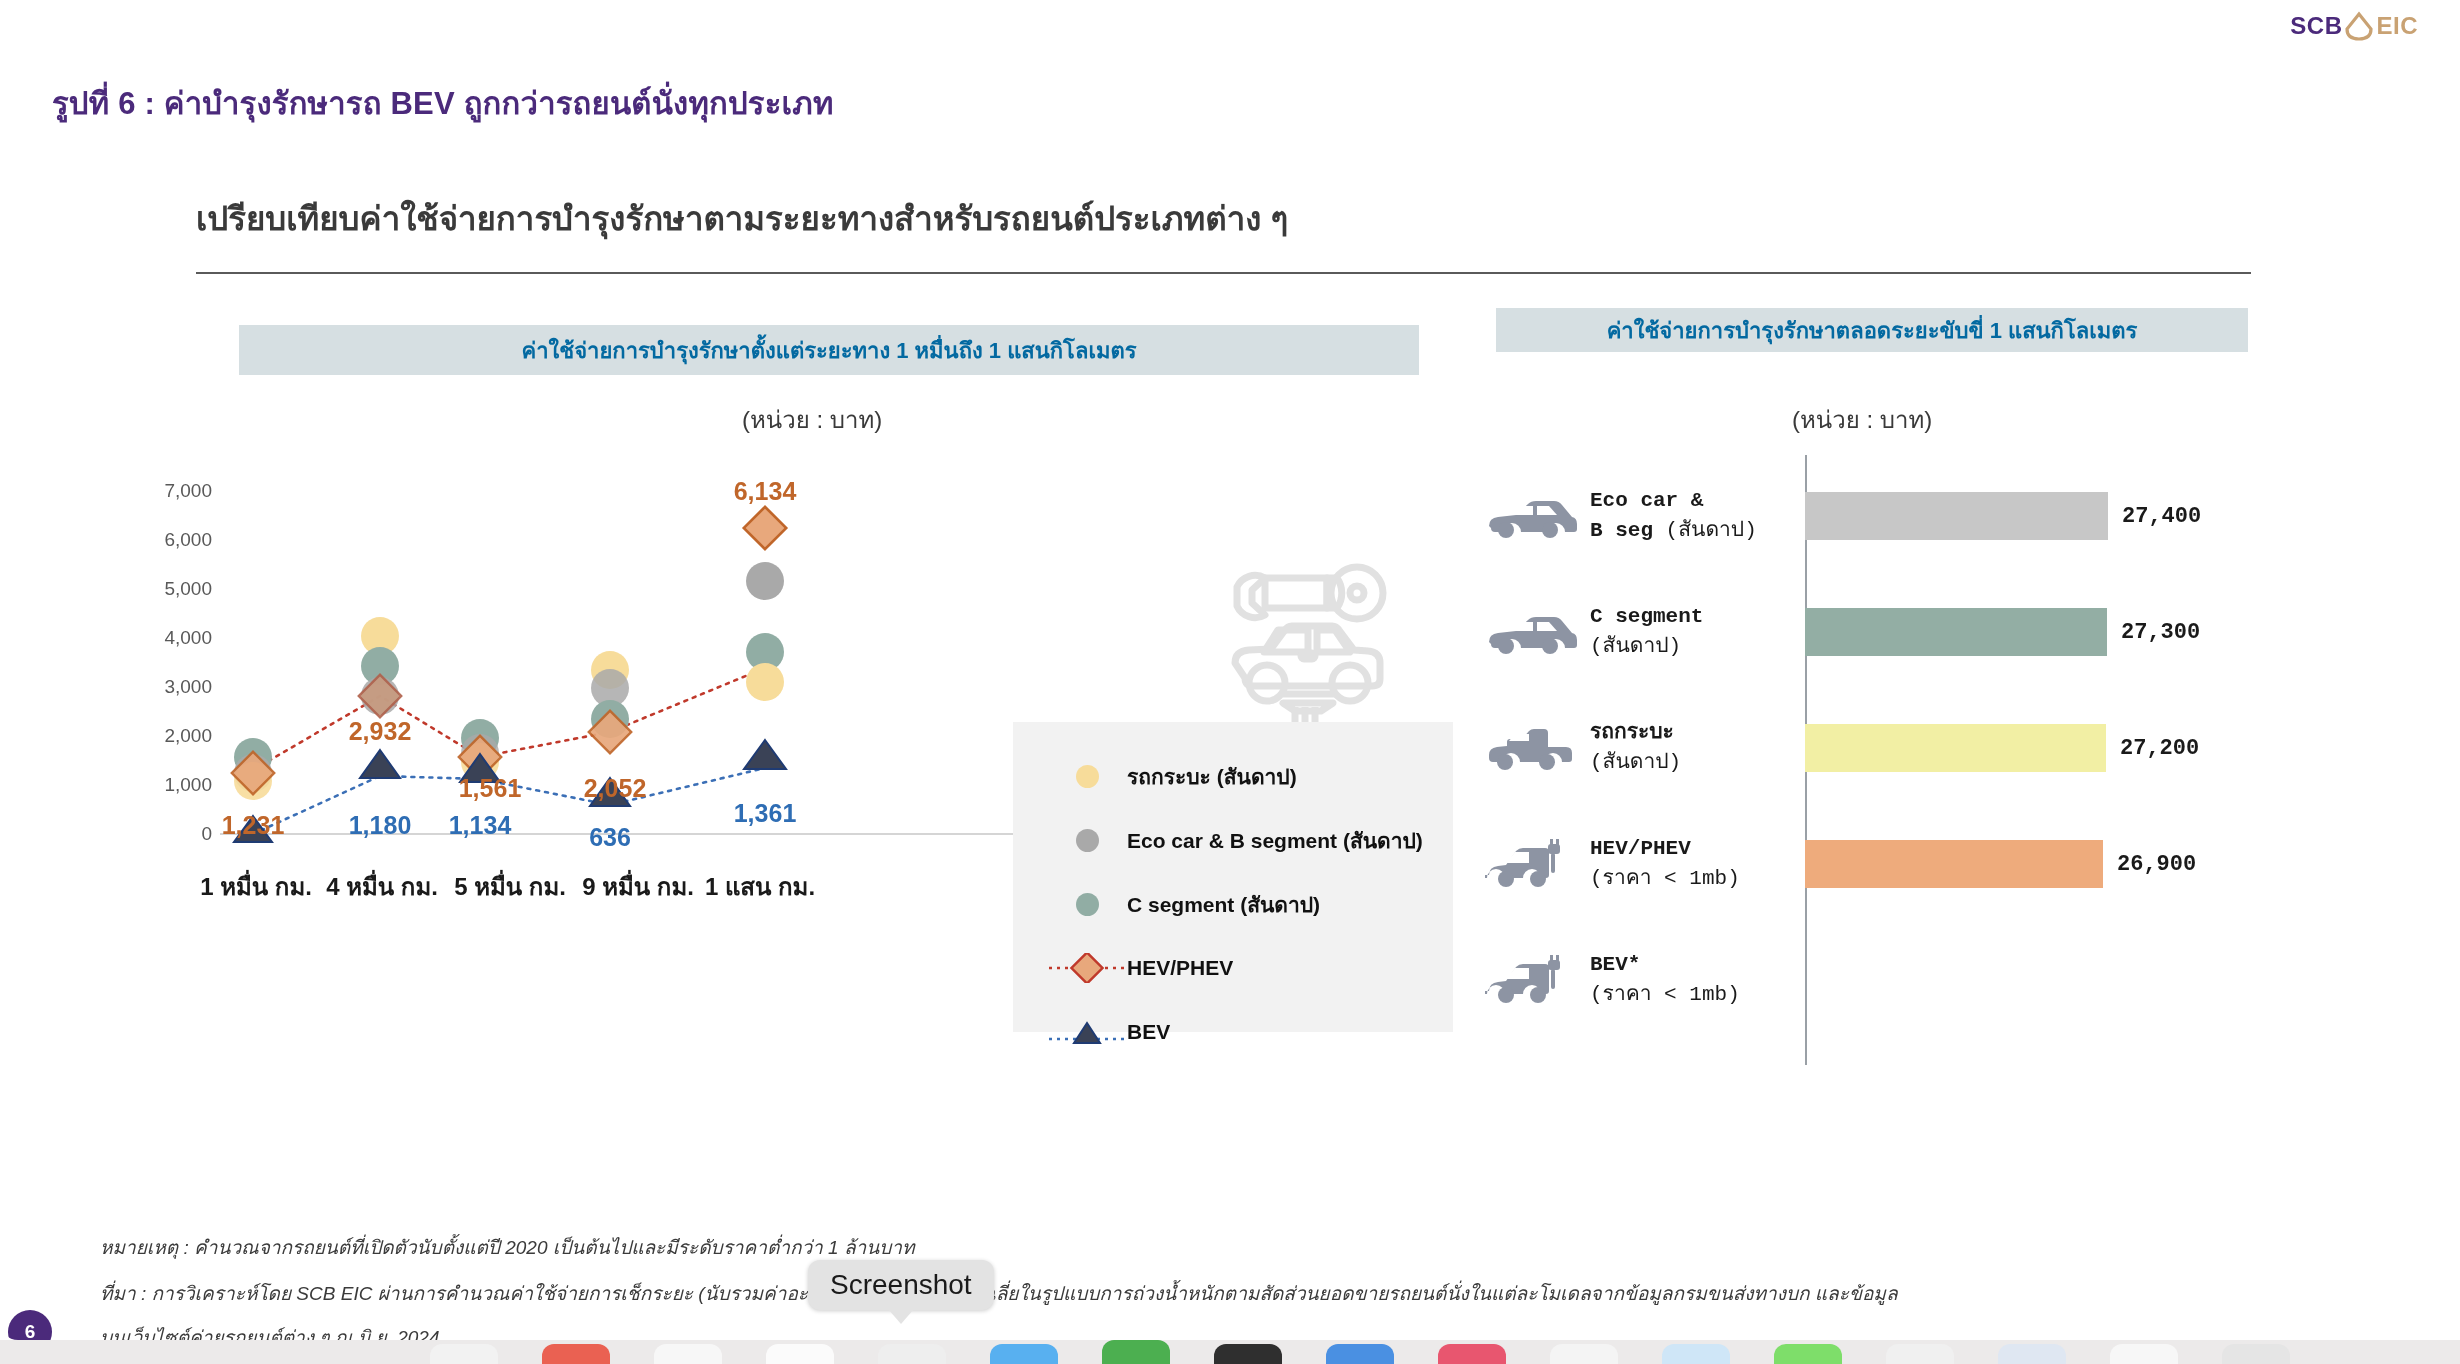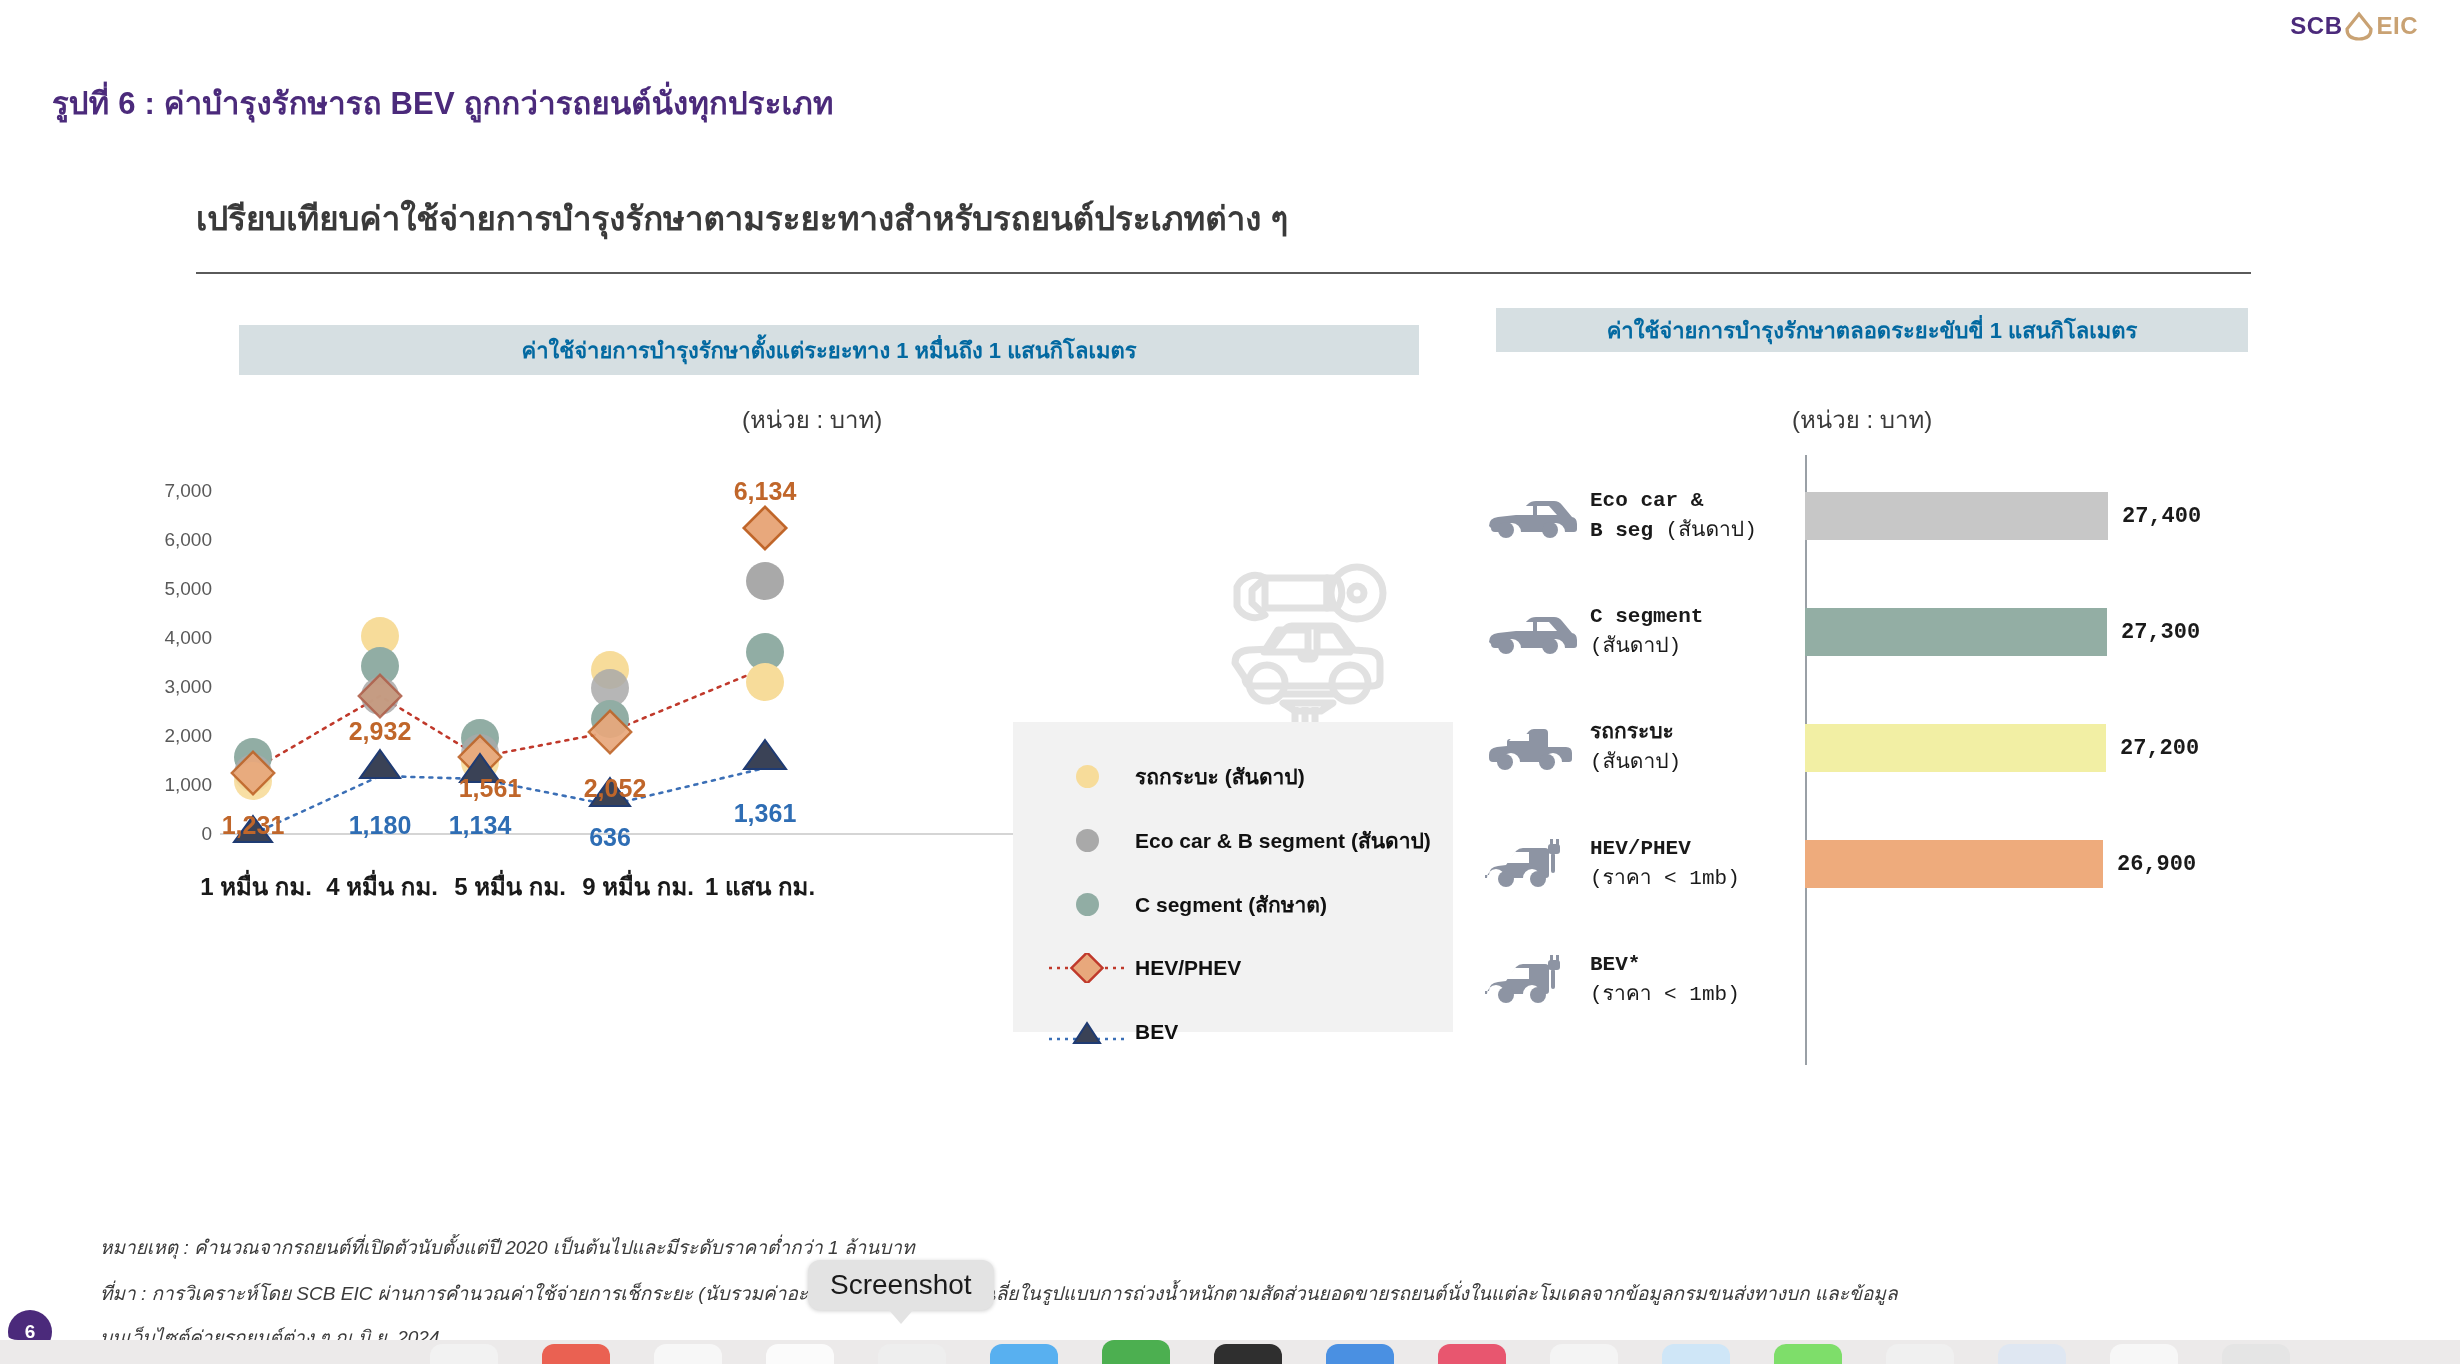--- a/index.html
+++ b/index.html
@@ -134,21 +134,20 @@
   #legend {
     position: absolute;
     left: 1013px; top: 722px;
     width: 440px; height: 310px;
     background: #f2f2f2;
     padding: 22px 0 0 34px;
   }
   .leg-row {
     display: flex; align-items: center;
     height: 64px;
-    gap: 8px;
   }
   .leg-mark {
     width: 80px; flex: 0 0 80px;
     display: flex; align-items: center; justify-content: center;
   }
   .leg-dot { width: 23px; height: 23px; border-radius: 50%; }
   .leg-text {
     font-size: 21px; font-weight: 700; color: #111;
     white-space: nowrap;
   }
@@ -360,21 +359,21 @@
     <div class="leg-row">
       <span class="leg-mark">
         <span class="leg-dot" style="background:#a9a9a9"></span>
       </span>
       <span class="leg-text">Eco car &amp; B segment (สันดาป)</span>
     </div>
     <div class="leg-row">
       <span class="leg-mark">
         <span class="leg-dot" style="background:#91ada4"></span>
       </span>
-      <span class="leg-text">C segment (สักษาต)</span>
+      <span class="leg-text">C segment (สันดาป)</span>
     </div>
     <div class="leg-row">
       <span class="leg-mark">
         <svg width="76" height="30" viewBox="0 0 76 30">
           <line x1="0" y1="15" x2="76" y2="15" stroke="#c0392b" stroke-width="2.4" stroke-dasharray="3,5"></line>
           <rect x="27" y="4" width="22" height="22" transform="rotate(45 38 15)" fill="#e8a87c" stroke="#c0392b" stroke-width="2.4"></rect>
         </svg>
       </span>
       <span class="leg-text">HEV/PHEV</span>
     </div>

